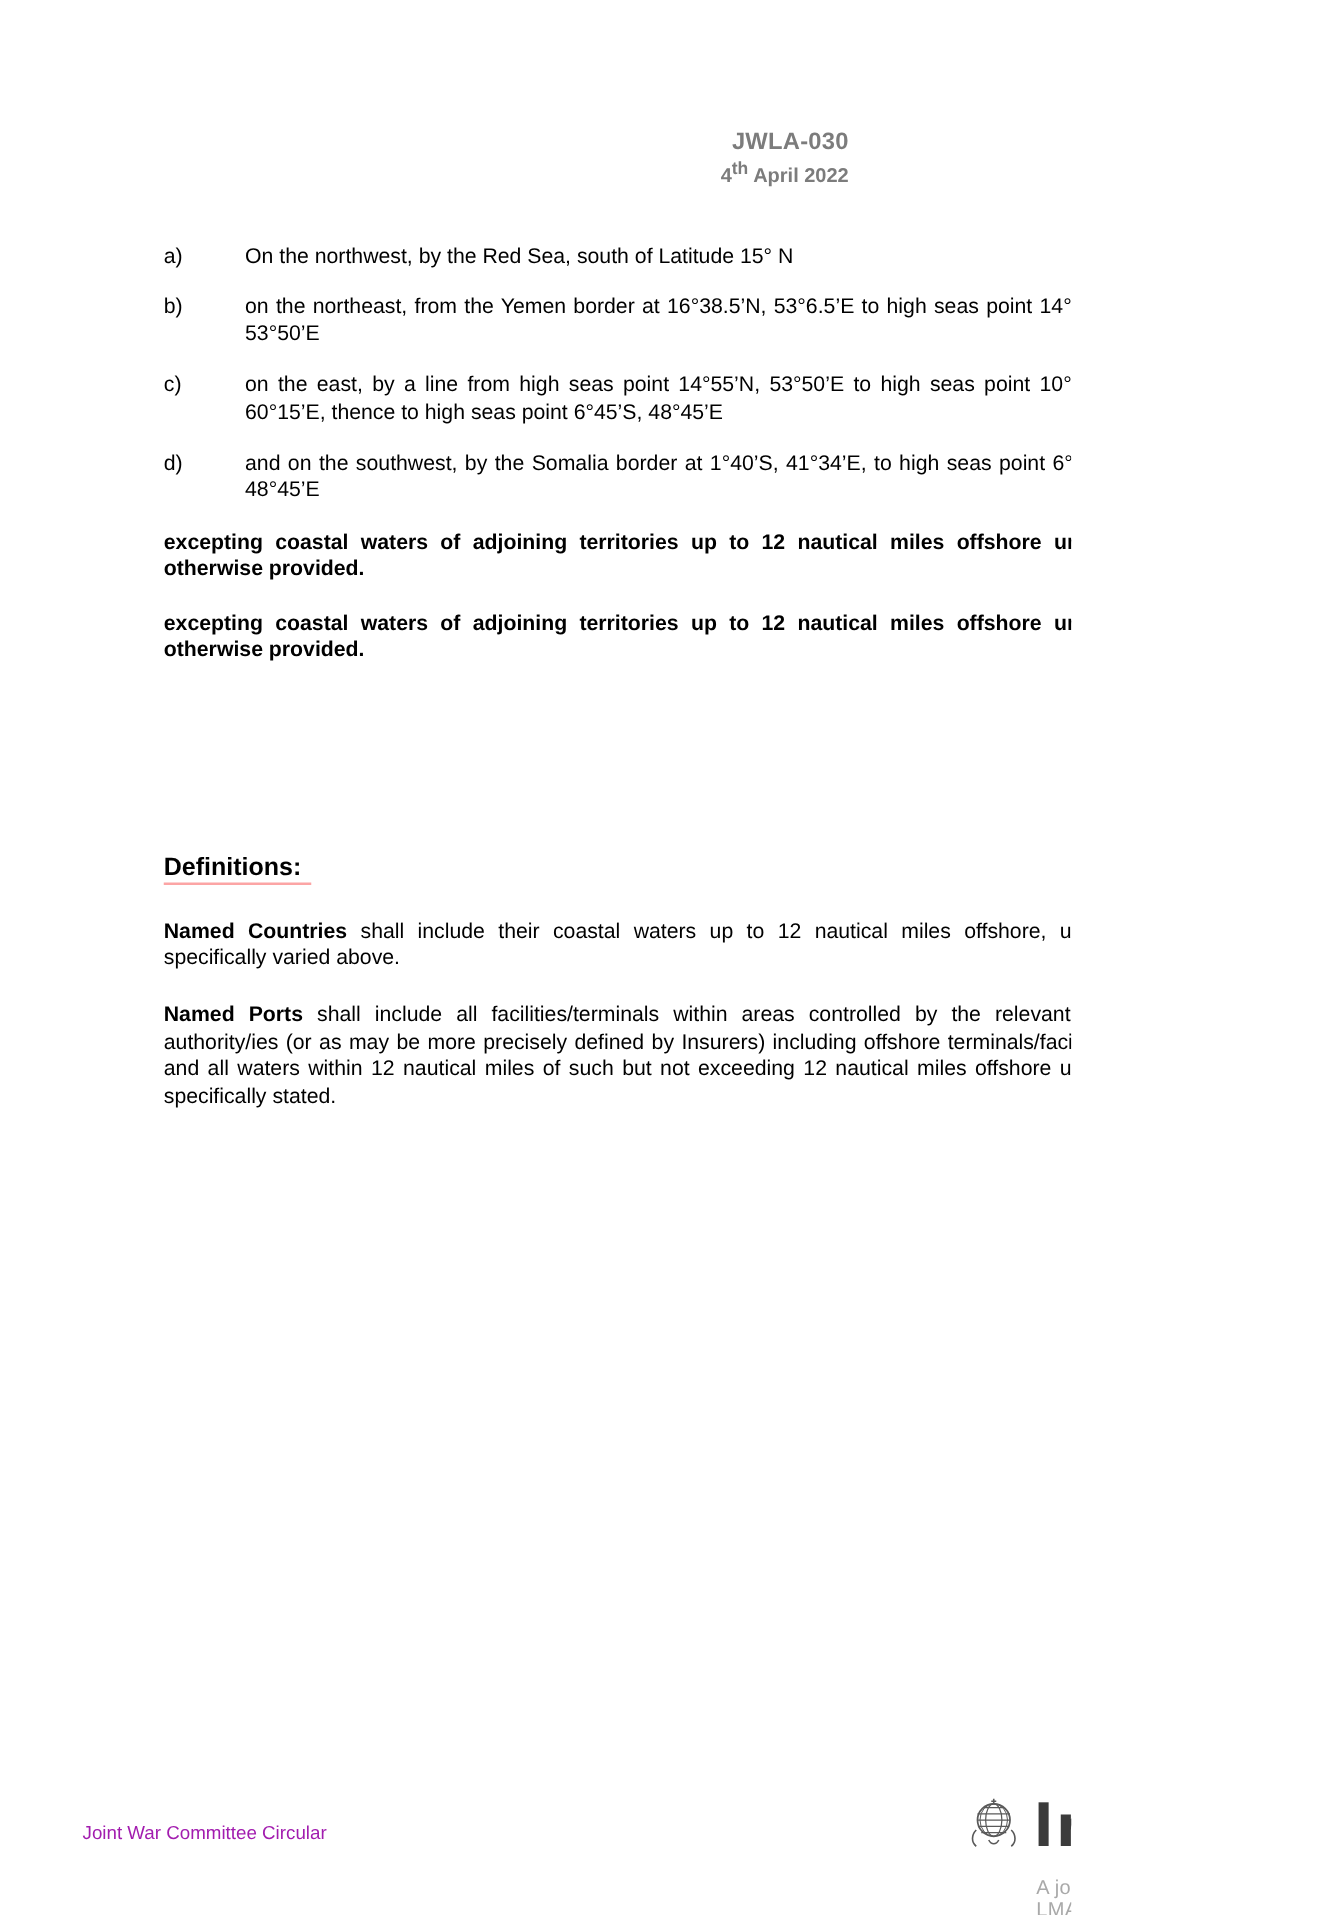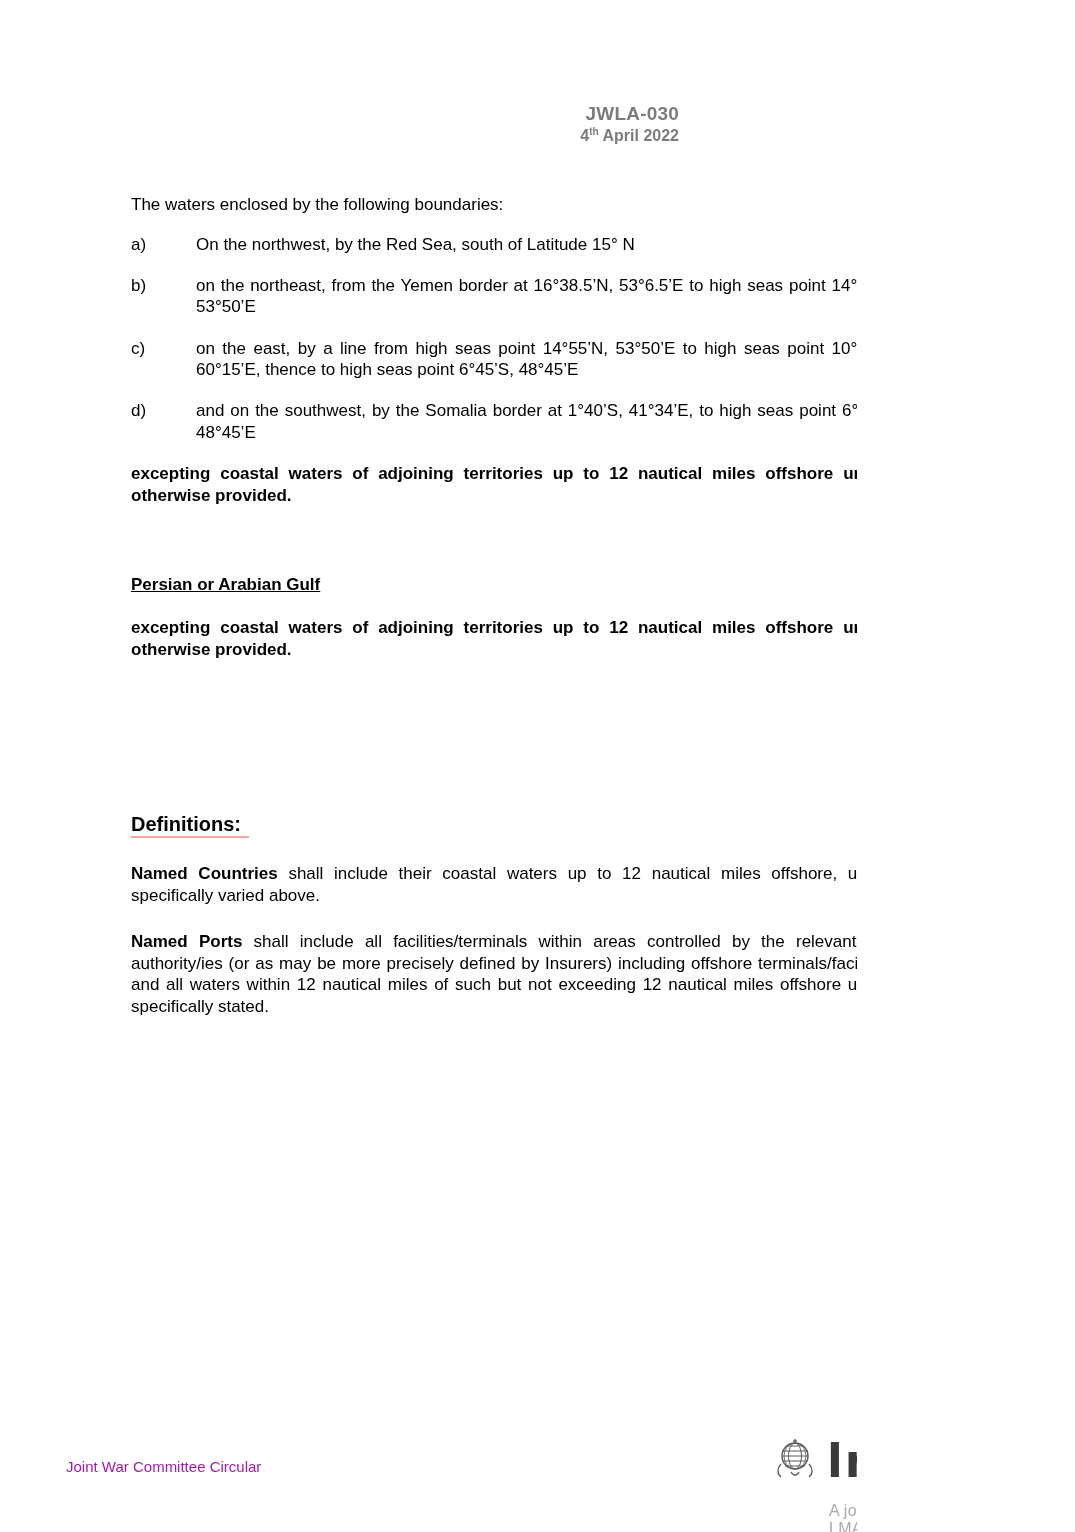--- a/index.html
+++ b/index.html
@@ -19,21 +19,21 @@
   .doc-header {
     position: absolute;
     top: 58px;
     right: 178px;
     text-align: right;
     color: #7c7c7c;
     line-height: 1.25;
   }
   .doc-header .doc-id { font-weight: bold; font-size: 19px; letter-spacing: 0.2px; }
   .doc-header .doc-date { font-size: 16px; font-weight: bold; }
-  .doc-header .doc-date sup { font-size: 10px; }
+  .doc-header .doc-date sup { font-size: 14px; }
 
   
   .content {
     position: absolute;
     top: 150px;
     left: 131px;
     width: 766px;
     font-size: 17px;
     line-height: 1.26;
   }
@@ -130,21 +130,20 @@
 <div class="page">
 
   <div class="doc-header">
     <div class="doc-id">JWLA-030</div>
     <div class="doc-date"><span>4</span><sup>th</sup><span> April 2022</span></div>
   </div>
 
   <div class="content">
 
 
-    <p class="intro">The waters enclosed by the following boundaries:</p>
 
     <div class="blist">
       <div class="item">
         <span class="lbl">a)</span>
         <span class="txt">On the northwest, by the Red Sea, south of Latitude 15° N</span>
       </div>
       <div class="item multi">
         <span class="lbl">b)</span>
         <span class="txt">on the northeast, from the Yemen border at 16°38.5’N, 53°6.5’E to high seas point 14°55’N, 53°50’E</span>
       </div>
@@ -153,21 +152,20 @@
         <span class="txt">on the east, by a line from high seas point 14°55’N, 53°50’E to high seas point 10°48’N, 60°15’E, thence to high seas point 6°45’S, 48°45’E</span>
       </div>
       <div class="item multi">
         <span class="lbl">d)</span>
         <span class="txt">and on the southwest, by the Somalia border at 1°40’S, 41°34’E, to high seas point 6°45’S, 48°45’E</span>
       </div>
     </div>
 
     <p class="excepting para-justify">excepting coastal waters of adjoining territories up to 12 nautical miles offshore unless otherwise provided.</p>
 
-    <div class="sec-title second">Persian or Arabian Gulf</div>
 
 
     <p class="excepting para-justify">excepting coastal waters of adjoining territories up to 12 nautical miles offshore unless otherwise provided.</p>
 
     <div class="def-title"><span>Definitions:</span></div>
 
     <p class="def-para"><b>Named Countries</b><span> shall include their coastal waters up to 12 nautical miles offshore, unless specifically varied above.</span></p>
 
     <p class="def-para"><b>Named Ports</b><span> shall include all facilities/terminals within areas controlled by the relevant port authority/ies (or as may be more precisely defined by Insurers) including offshore terminals/facilities, and all waters within 12 nautical miles of such but not exceeding 12 nautical miles offshore unless specifically stated.</span></p>
 

